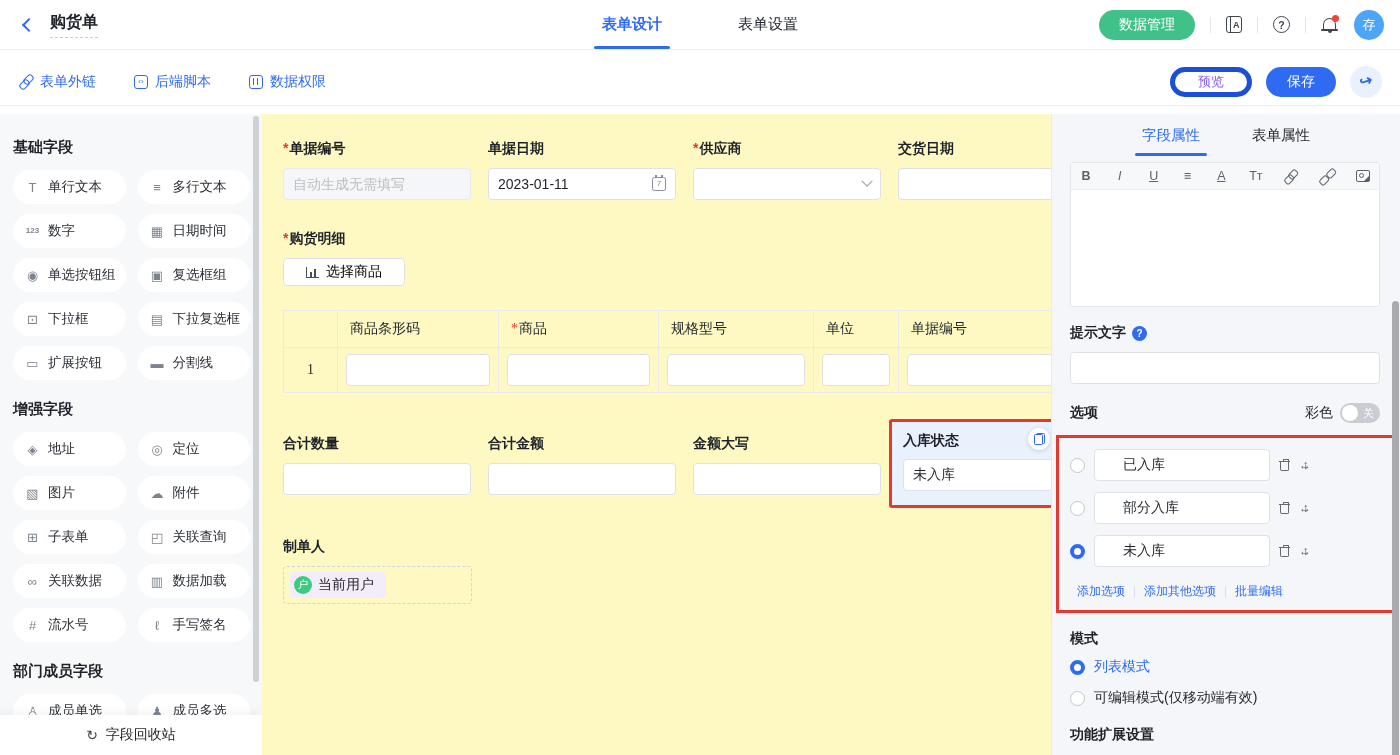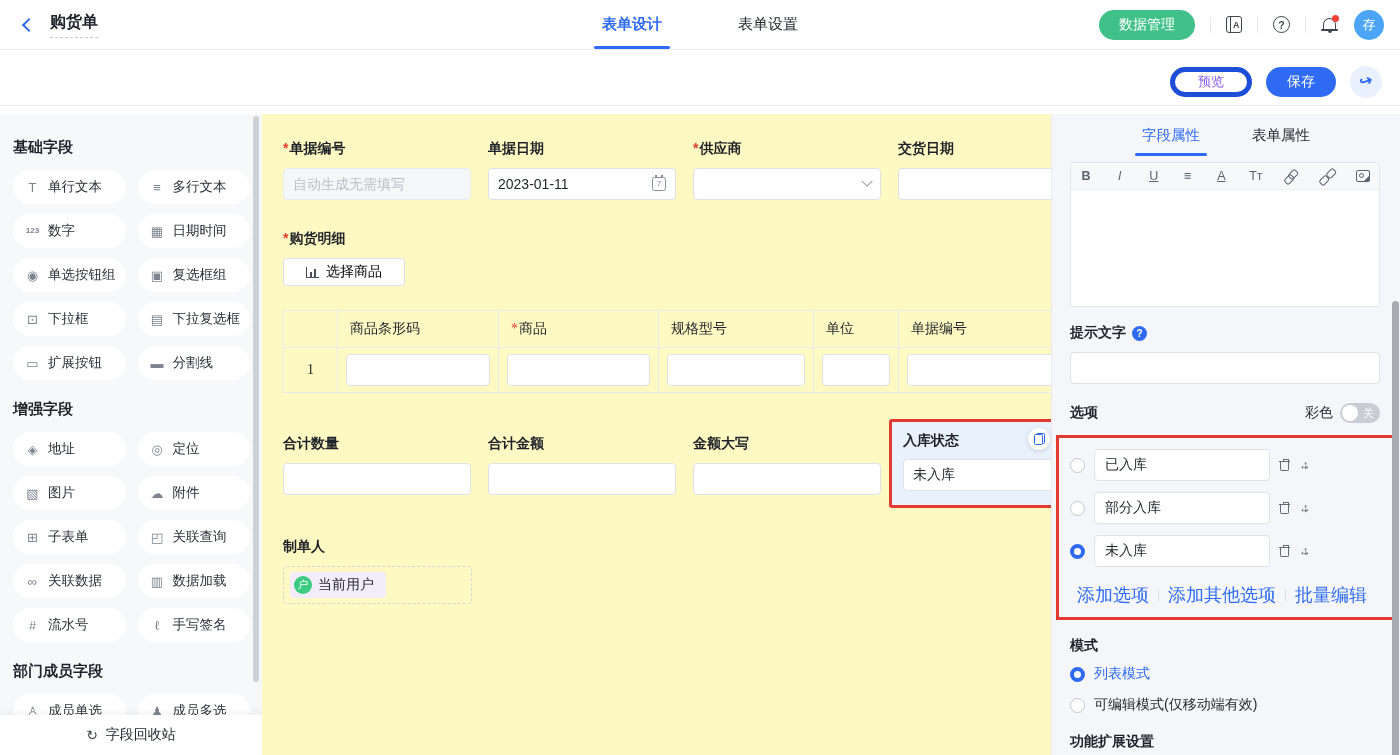--- a/index.html
+++ b/index.html
@@ -130,25 +130,25 @@
   .opt-head { display:flex; align-items:center; justify-content:space-between; margin:19px 0 11px; }
   .opt-head .right { display:flex; align-items:center; gap:7px; font-size:14px; }
   .toggle { width:40px; height:20px; background:#c9ccd2; border-radius:10px; position:relative; cursor:pointer; }
   .toggle::before { content:""; position:absolute; left:2px; top:2px; width:16px; height:16px; background:#fff; border-radius:50%; }
   .toggle .t-txt { position:absolute; right:6px; top:50%; transform:translateY(-50%); color:#fff; font-size:11px; }
   .pselect { width:100%; height:32px; background:#fff; border:1px solid #dee1e6; border-radius:4px; display:flex; align-items:center; justify-content:space-between; padding:0 11px; font-size:14px; cursor:pointer; }
   .red-box { border:3px solid #e23a30; margin:12px -16px 0 -14px; padding:11px 9px 6px 11px; }
   .opt-row { display:flex; align-items:center; gap:9px; margin-bottom:11px; }
   .radio { width:15px; height:15px; border:1.5px solid #c2c6cc; border-radius:50%; background:#fff; flex:none; cursor:pointer; }
   .radio.checked { border:4.5px solid #2e6bf2; }
-  .opt-input { width:176px; height:32px; border:1px solid #dee1e6; border-radius:4px; padding:0 10px; font-size:14px; background:#fff; font-family:inherit; color:#1f2329; }
+  .opt-input { width:176px; height:32px; border:1px solid #dee1e6; border-radius:4px; padding:0 28px; font-size:14px; background:#fff; font-family:inherit; color:#1f2329; }
   .trash-sm { color:#646a73; cursor:pointer; }
   .move-ic { position:relative; width:15px; height:15px; color:#646a73; cursor:grab; font-size:12px; }
   .move-ic .h { position:absolute; left:0; top:0; } .move-ic .v { position:absolute; left:3.5px; top:0; }
-  .opt-links { display:flex; align-items:center; gap:9px; padding:5px 0 4px 7px; font-size:18px; color:#2e6bf2; }
+  .opt-links { display:flex; align-items:center; gap:9px; padding:5px 0 4px 7px; font-size:12px; color:#2e6bf2; }
   .opt-links span { cursor:pointer; white-space:nowrap; }
   .lsep { width:1px; height:12px; background:#d9dce1; flex:none; }
   .mode-row { display:flex; align-items:center; gap:9px; margin-bottom:13px; font-size:14px; }
   .mode-row.on .mode-label { color:#2e6bf2; }
   .ext-title { display:flex; align-items:center; gap:7px; font-size:14px; font-weight:700; margin-top:19px; }
   .panel-scroll { position:absolute; right:1px; top:187px; width:7px; height:470px; background:#a8abb0; border-radius:4px; }
 </style>
 </head>
 <body>
 
@@ -172,20 +172,36 @@
         <i class="bell-body"></i>
           <i class="bell-base"></i>
           <i class="bell-clap"></i>
           <i class="bell-dot"></i>
       </span>
       <span class="avatar">存</span>
     </div>
   </header>
 
   <div class="subbar">
+    <div class="sb-left">
+      <span class="sb-link">
+          <span class="link-ic"></span>
+          <span>表单外链</span>
+        </span>
+      <span class="sb-link">
+          <span class="script-ic">‹›</span>
+          <span>后端脚本</span>
+        </span>
+      <span class="sb-link">
+          <span class="perm-ic">
+            <i></i>
+          </span>
+          <span>数据权限</span>
+        </span>
+    </div>
     <div class="sb-right">
       <button class="btn-outline">预览</button>
       <button class="btn-primary">保存</button>
       <button class="btn-share">
           <span class="share-gl">↪</span>
         </button>
     </div>
   </div>
 
   <div class="main">

